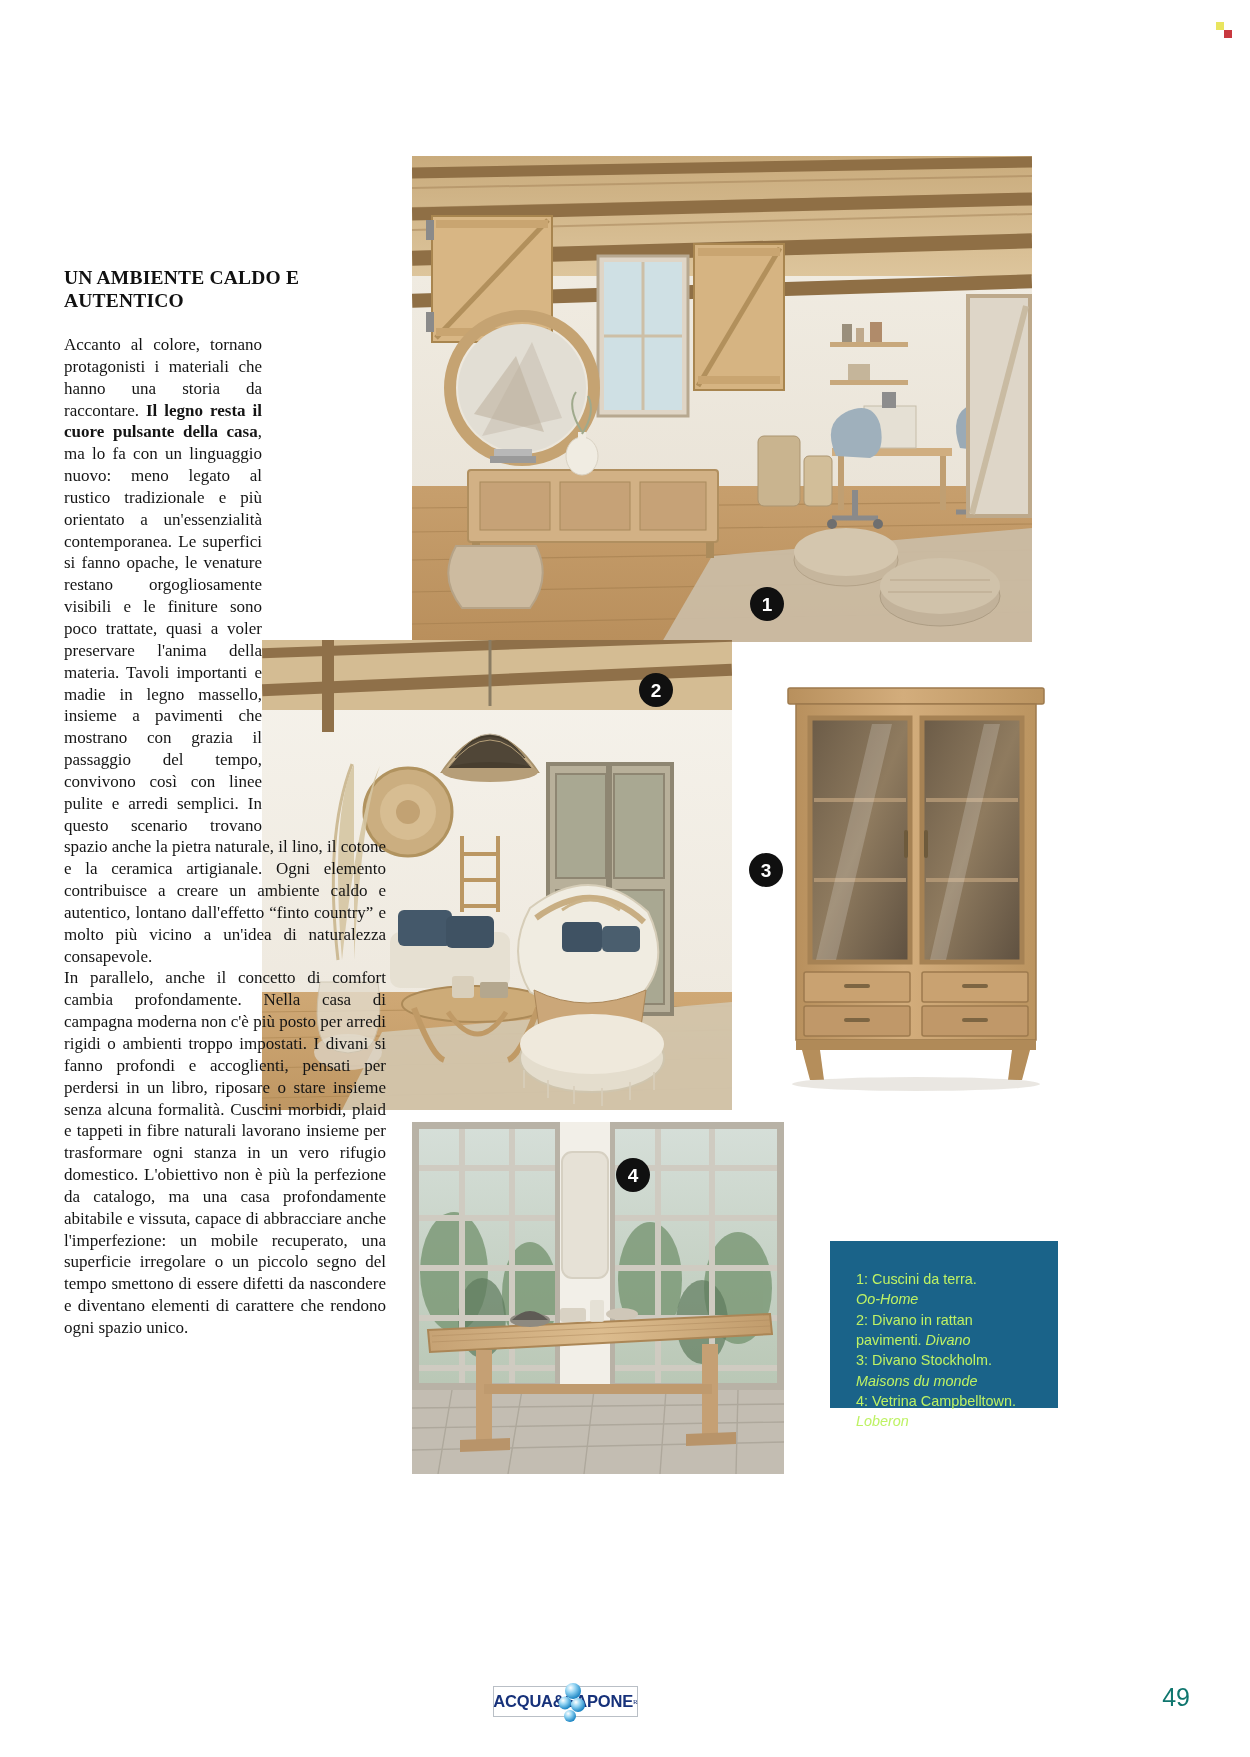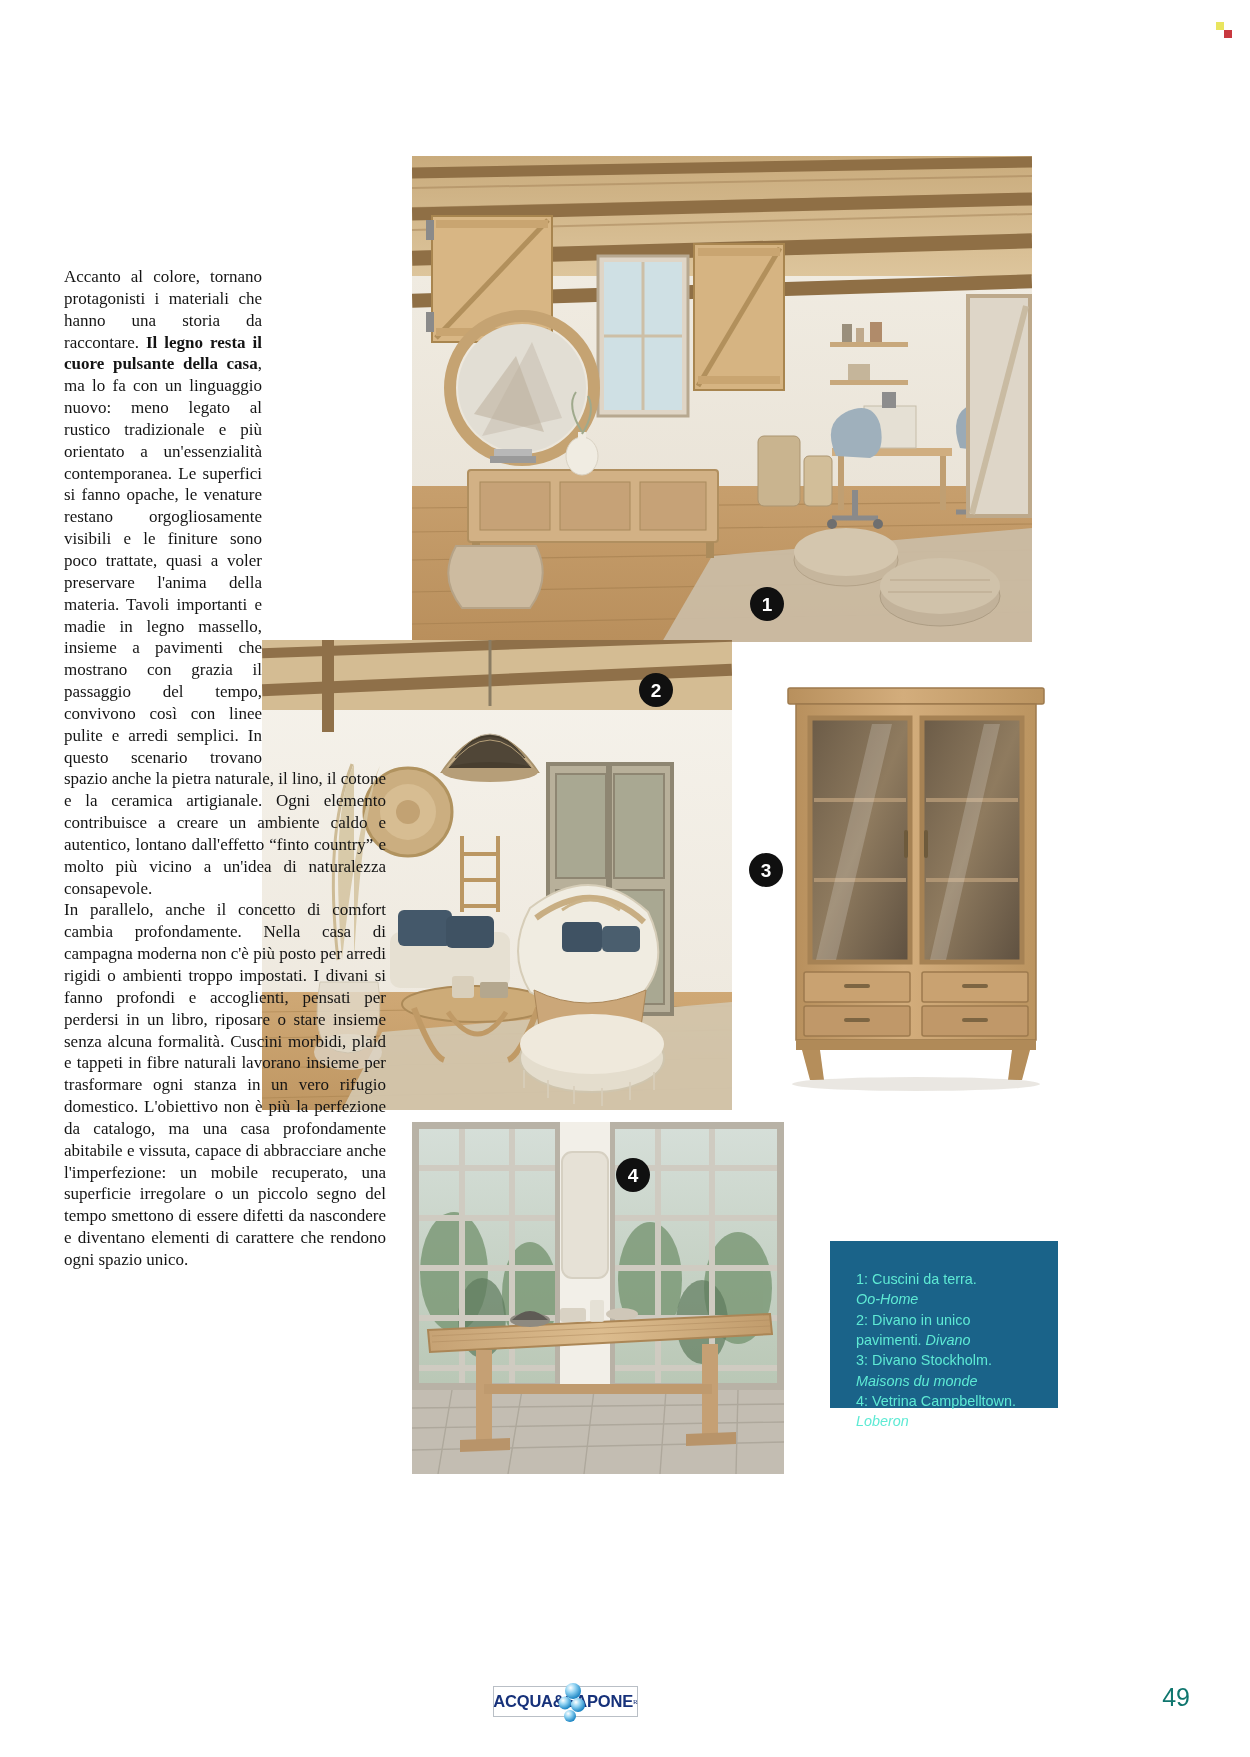--- a/index.html
+++ b/index.html
@@ -94,21 +94,21 @@
   #badge2 { left: 639px; top: 673px; }
   #badge3 { left: 749px; top: 853px; }
   #badge4 { left: 616px; top: 1158px; }
 
   
   .caption-box {
     position: absolute;
     left: 830px; top: 1241px;
     width: 228px; height: 167px;
     background: #1a6389;
-    color: #5eead4;
+    color: #bef264;
     font-family: "Liberation Sans", sans-serif;
     font-size: 14.4px;
     line-height: 1.41;
     padding: 28px 20px 16px 26px;
   }
   .caption-box .brand { font-weight: normal; font-style: italic; }
 
   
   .footer-logo {
     position: absolute;
@@ -562,31 +562,32 @@
       <path d="M100 198 q18 -18 36 0 z" fill="#5e5b55"></path>
       <rect x="148" y="186" width="26" height="14" rx="3" fill="#d9d2c4"></rect>
       <rect x="178" y="178" width="14" height="22" rx="2" fill="#e3ded2" opacity=".85"></rect>
       <ellipse cx="210" cy="192" rx="16" ry="6" fill="#cfc7b8"></ellipse>
     </g>
   </svg>
 </div>
 <div class="badge" id="badge4">4</div>
 
 <div class="article">
+  <h2 class="article-title">UN AMBIENTE CALDO E AUTENTICO</h2>
   <p class="body-text">
     <span class="wrap-shim"></span>
     <span>Accanto al colore, tornano protagonisti i materiali che hanno una storia da raccontare. </span><b>Il legno resta il cuore pulsante della casa</b><span>, ma lo fa con un linguaggio nuovo: meno legato al rustico tradizionale e più orientato a un'essenzialità contemporanea. Le superfici si fanno opache, le venature restano orgogliosamente visibili e le finiture sono poco trattate, quasi a voler preservare l'anima della materia. Tavoli importanti e madie in legno massello, insieme a pavimenti che mostrano con grazia il passaggio del tempo, convivono così con linee pulite e arredi semplici. In questo scenario trovano spazio anche la pietra naturale, il lino, il cotone e la ceramica artigianale. Ogni elemento contribuisce a creare un ambiente caldo e autentico, lontano dall'effetto “finto country” e molto più vicino a un'idea di naturalezza consapevole.</span>
   </p>
   <p class="body-text">In parallelo, anche il concetto di comfort cambia profondamente. Nella casa di campagna moderna non c'è più posto per arredi rigidi o ambienti troppo impostati. I divani si fanno profondi e accoglienti, pensati per perdersi in un libro, riposare o stare insieme senza alcuna formalità. Cuscini morbidi, plaid e tappeti in fibre naturali lavorano insieme per trasformare ogni stanza in un vero rifugio domestico. L'obiettivo non è più la perfezione da catalogo, ma una casa profondamente abitabile e vissuta, capace di abbracciare anche l'imperfezione: un mobile recuperato, una superficie irregolare o un piccolo segno del tempo smettono di essere difetti da nascondere e diventano elementi di carattere che rendono ogni spazio unico.</p>
 </div>
 
 <div class="caption-box">
   <div><span>1: Cuscini da terra.</span></div>
   <div><span class="brand">Oo-Home</span></div>
-  <div><span>2: Divano in unico</span></div>
+  <div><span>2: Divano in rattan</span></div>
   <div><span>pavimenti. </span><span class="brand">Divano</span></div>
   <div><span>3: Divano Stockholm.</span></div>
   <div><span class="brand">Maisons du monde</span></div>
   <div><span>4: Vetrina Campbelltown.</span></div>
   <div><span class="brand">Loberon</span></div>
 </div>
 
 <div class="footer-logo">
   <span class="lg-text">ACQUA&amp;SAPONE</span>
   <svg class="bubbles" viewBox="0 0 34 44">

